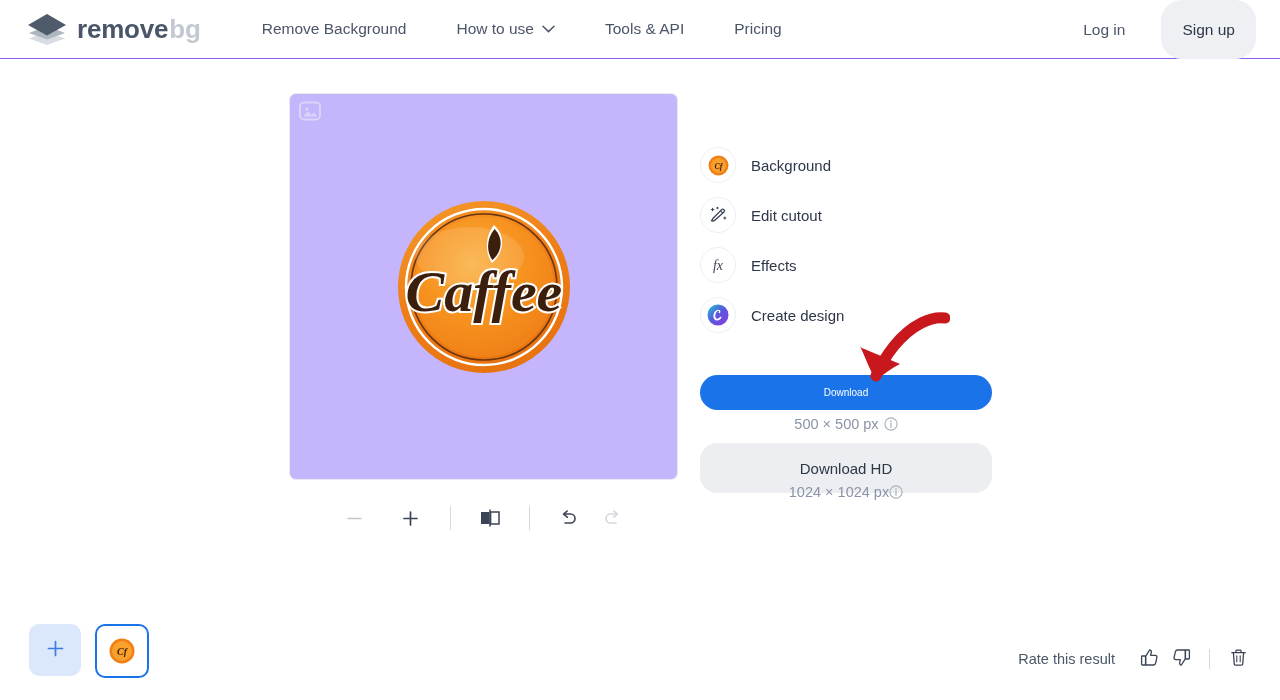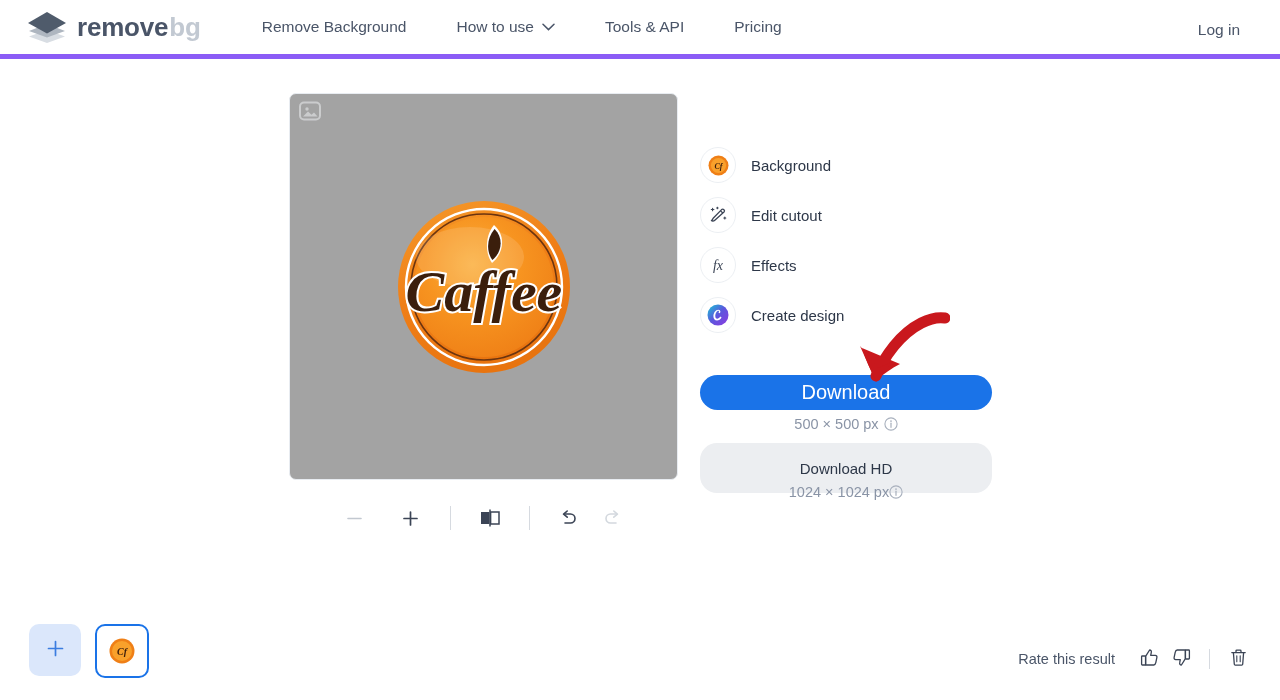--- a/index.html
+++ b/index.html
@@ -8,21 +8,21 @@
     background: #ffffff;
     font-family: "Liberation Sans", sans-serif;
     overflow: hidden;
   }
 
   
   .header {
     position: absolute; top: 0; left: 0;
     width: 1280px; height: 59px;
     background: #ffffff;
-    border-bottom: 5px solid #8b5cf6;
+    border-bottom: 1px solid #8b5cf6;
     display: flex; align-items: center;
   }
   .logo-wrap {
     display: flex; align-items: center;
     margin-left: 26px; gap: 9px;
     cursor: pointer;
   }
   .logo-mark { width: 42px; height: 34px; display:block; }
   .logo-text {
     font-size: 26px; font-weight: 700;
@@ -54,21 +54,21 @@
     font-size: 15.5px; color: #2d3748; font-weight: 400;
     background: #eef0f3; border: none; border-radius: 21px;
     padding: 10px 21px; cursor: pointer;
     font-family: inherit;
   }
 
   
   .canvas-frame {
     position: absolute; left: 289px; top: 93px;
     width: 389px; height: 387px;
-    background: #a3a3a3;
+    background: #c4b5fd;
     border: 1px solid #e8ecf1;
     border-radius: 7px;
   }
   .canvas-watermark {
     position: absolute; left: 9px; top: 7px;
     width: 22px; height: 20px;
     opacity: 0.55;
   }
   .artwork {
     position: absolute; left: 50%; top: 50%;
@@ -104,21 +104,21 @@
     display: flex; align-items: center; justify-content: center;
     flex: 0 0 36px;
   }
   .tool-label { font-size: 15px; color: #2d3748; font-weight: 500; }
 
   .dl-primary {
     position: absolute; left: 700px; top: 375px;
     width: 292px; height: 35px;
     background: #1a73e8; color: #fff;
     border: none; border-radius: 18px;
-    font-size: 20px; font-weight: 500; font-family: inherit;
+    font-size: 10px; font-weight: 500; font-family: inherit;
     cursor: pointer;
   }
   .dl-sub {
     position: absolute; top: 416px; left: 700px; width: 292px;
     text-align: center; font-size: 14.5px; color: #8a94a6;
     display: flex; align-items: center; justify-content: center; gap: 5px;
   }
   .dl-secondary {
     position: absolute; left: 700px; top: 443px;
     width: 292px; height: 50px;
@@ -203,20 +203,21 @@
     <div class="nav-item">
       <span>Tools &amp; API</span>
     </div>
     <div class="nav-item">
       <span>Pricing</span>
     </div>
   </nav>
 
   <div class="header-right">
     <button class="login-btn">Log in</button>
+    <button class="signup-btn">Sign up</button>
   </div>
 </div>
 
 <div class="canvas-frame">
 
   <span class="canvas-watermark">
     <svg viewBox="0 0 22 20" width="22" height="20">
       <rect x="1" y="1.5" width="20" height="17" rx="4" fill="none" stroke="#eceef1" stroke-width="2"></rect>
       <circle cx="8" cy="8" r="1.7" fill="#eceef1"></circle>
       <path d="M4 15.5 L9 10.5 L12.5 13.8 L15 11.5 L18.5 15.5 Z" fill="#eceef1"></path>

